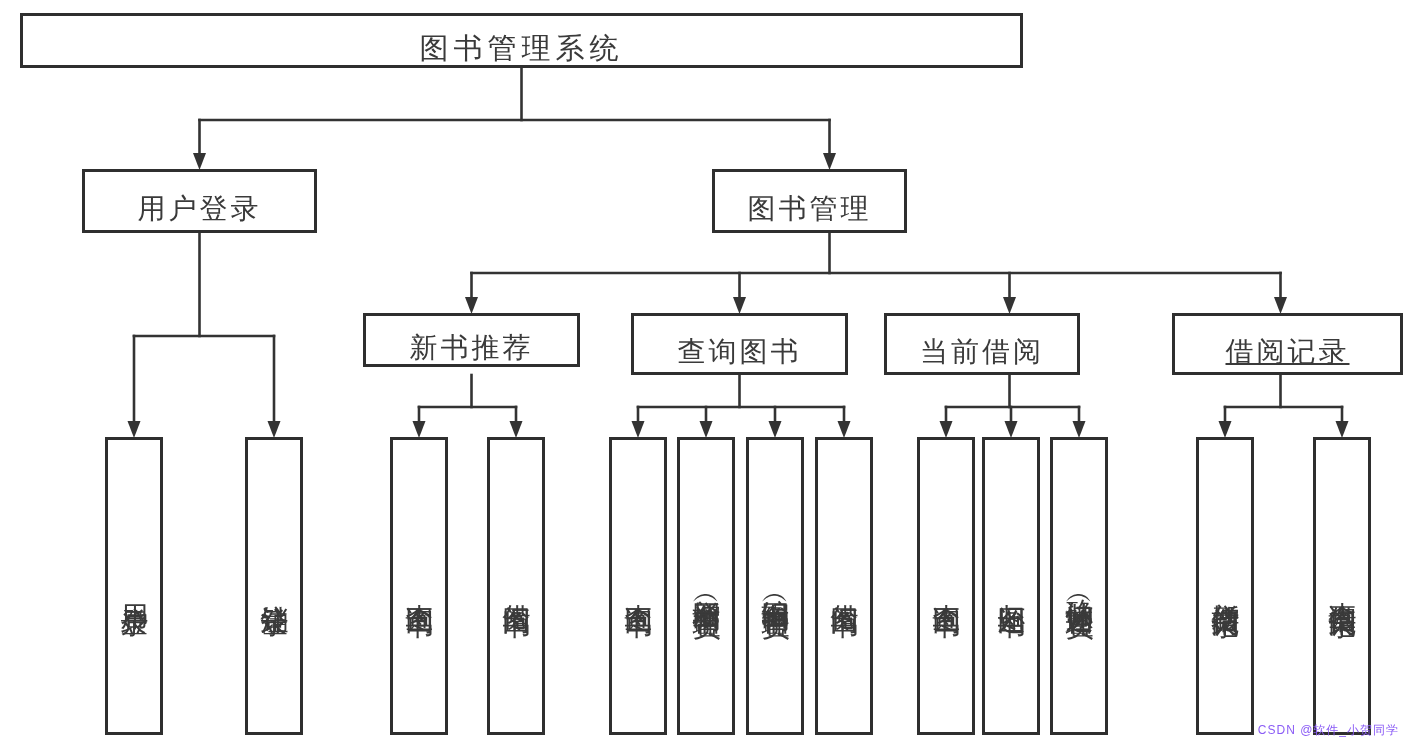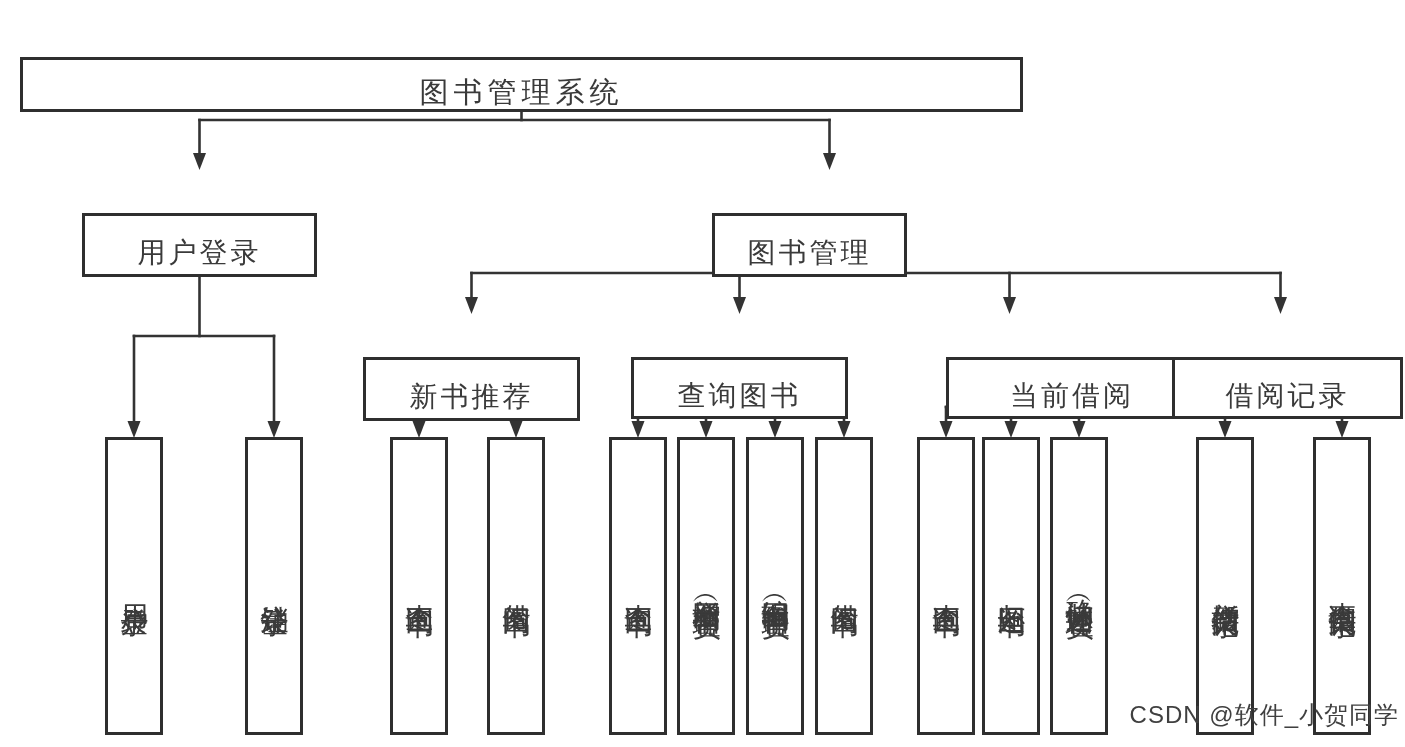--- a/index.html
+++ b/index.html
@@ -9,29 +9,29 @@
     font-family:"Liberation Sans","DejaVu Sans",sans-serif;
   }
   #canvas { position:absolute; left:0; top:0; width:1405px; height:747px; }
   #edges  { position:absolute; left:0; top:0; }
   .node {
     position:absolute; box-sizing:border-box;
     border:3px solid #2f2f2f; background:#ffffff;
     display:flex; align-items:center; justify-content:center;
     color:#3a3a3a; text-align:center;
   }
-  .node.h { font-size:28px; letter-spacing:3px; line-height:1; padding-top:15px;margin-top:44px; }
+  .node.h { font-size:28px; letter-spacing:3px; line-height:1; padding-top:15px; }
   .node.root { font-size:29px; letter-spacing:5px; }
   .node.v {
     writing-mode:vertical-rl; text-orientation:mixed;
     font-size:28px; letter-spacing:2px; line-height:1;
   }
   .watermark {
-    position:absolute; right:6px; bottom:16px;
-    font-size:24px; color:#404040; letter-spacing:1px;
+    position:absolute; right:6px; bottom:8px;
+    font-size:12px; color:#8b5cf6; letter-spacing:1px;
     white-space:nowrap;
   }
 </style>
 </head>
 <body>
 
 <div id="canvas">
   <svg id="edges" width="1405" height="747">
       <line x1="521.5" y1="68" x2="521.5" y2="120" stroke="#333333" stroke-width="2.6" stroke-linecap="square"></line>
       <line x1="199.5" y1="120" x2="829.5" y2="120" stroke="#333333" stroke-width="2.6" stroke-linecap="square"></line>
@@ -83,24 +83,24 @@
       <line x1="1225" y1="407" x2="1342" y2="407" stroke="#333333" stroke-width="2.6" stroke-linecap="square"></line>
       <line x1="1225" y1="407" x2="1225" y2="422" stroke="#333333" stroke-width="2.6" stroke-linecap="square"></line>
       <polygon points="1218.5,421 1231.5,421 1225,438" fill="#333333"></polygon>
       <line x1="1342" y1="407" x2="1342" y2="422" stroke="#333333" stroke-width="2.6" stroke-linecap="square"></line>
       <polygon points="1335.5,421 1348.5,421 1342,438" fill="#333333"></polygon>
     </svg>
   <div id="nodes">
       <div class="node h root" style="left: 20px; top: 13px; width: 1003px; height: 55px;">图书管理系统</div>
       <div class="node h" style="left: 82px; top: 169px; width: 235px; height: 64px;">用户登录</div>
       <div class="node h" style="left: 712px; top: 169px; width: 195px; height: 64px;">图书管理</div>
-      <div class="node h" style="left: 363px; top: 313px; width: 217px; height: 64px; text-align: center;">新书推荐</div>
+      <div class="node h" style="left: 363px; top: 313px; width: 217px; height: 54px; text-align: center;">新书推荐</div>
       <div class="node h" style="left: 631px; top: 313px; width: 217px; height: 62px;">查询图书</div>
-      <div class="node h" style="left: 946px; top: 313px; width: 252px; height: 62px;">当前借阅</div>
-      <div class="node h" style="left: 1172px; top: 313px; width: 231px; height: 62px;">借阅记录</div>
+      <div class="node h" style="left: 884px; top: 313px; width: 196px; height: 62px;">当前借阅</div>
+      <div class="node h" style="left: 1172px; top: 313px; width: 231px; height: 62px; text-decoration: underline;">借阅记录</div>
       <div class="node v" style="left: 105px; top: 437px; width: 58px; height: 298px;">用户登录</div>
       <div class="node v" style="left: 245px; top: 437px; width: 58px; height: 298px;">注销登录</div>
       <div class="node v" style="left: 390px; top: 437px; width: 58px; height: 298px;">查询图书</div>
       <div class="node v" style="left: 487px; top: 437px; width: 58px; height: 298px;">借阅图书</div>
       <div class="node v" style="left: 609px; top: 437px; width: 58px; height: 298px;">查询图书</div>
       <div class="node v" style="left: 677px; top: 437px; width: 58px; height: 298px;">新增图书（管理员）</div>
       <div class="node v" style="left: 746px; top: 437px; width: 58px; height: 298px;">编辑图书（管理员）</div>
       <div class="node v" style="left: 815px; top: 437px; width: 58px; height: 298px;">借阅图书</div>
       <div class="node v" style="left: 917px; top: 437px; width: 58px; height: 298px;">查询图书</div>
       <div class="node v" style="left: 982px; top: 437px; width: 58px; height: 298px;">归还图书</div>

